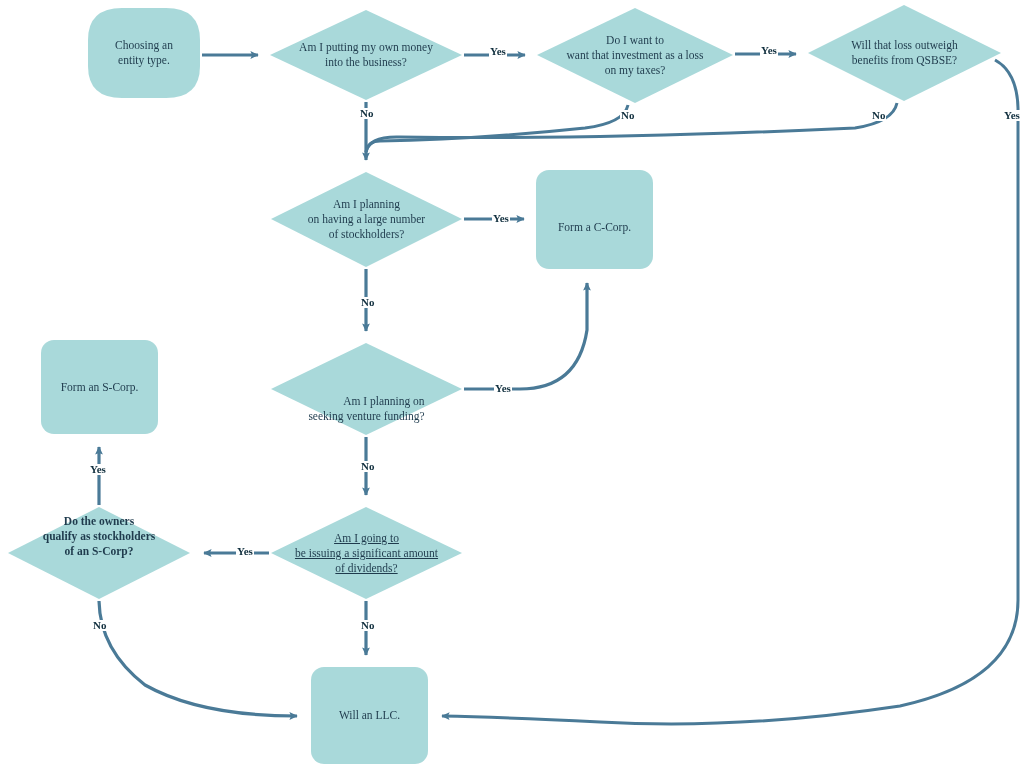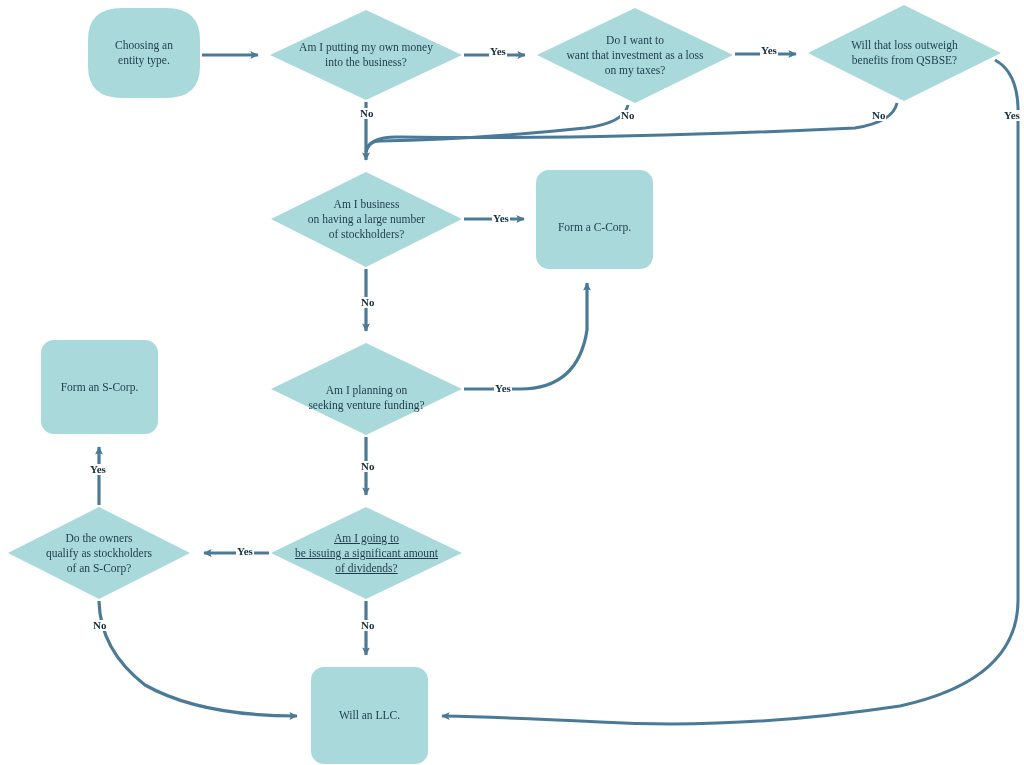--- a/index.html
+++ b/index.html
@@ -106,36 +106,36 @@
   <div class="node-label" style="left:270px;top:10px;width:192px;height:90px;">Am I putting my own money
 into the business?</div>
 
   <div class="node-label" style="left:537px;top:8px;width:196px;height:95px;">Do I want to
 want that investment as a loss
 on my taxes?</div>
 
   <div class="node-label" style="left:808px;top:5px;width:193px;height:96px;">Will that loss outweigh
 benefits from QSBSE?</div>
 
-  <div class="node-label" style="left:271px;top:172px;width:191px;height:95px;">Am I business
+  <div class="node-label" style="left:271px;top:172px;width:191px;height:95px;">Am I planning
 on having a large number
 of stockholders?</div>
 
   <div class="node-label" style="left:536px;top:170px;width:117px;height:115px;">Form a C-Corp.</div>
 
-  <div class="node-label" style="left:271px;top:352px;width:191px;height:92px;">Am I planning on
+  <div class="node-label" style="left:271px;top:363px;width:191px;height:92px;text-align:right;">Am I planning on
 seeking venture funding?</div>
 
   <div class="node-label" style="left:41px;top:340px;width:117px;height:94px;">Form an S-Corp.</div>
 
   <div class="node-label" style="left:271px;top:507px;width:191px;height:92px;text-decoration:underline;">Am I going to
 be issuing a significant amount
 of dividends?</div>
 
-  <div class="node-label" style="left:8px;top:507px;width:182px;height:92px;">Do the owners
+  <div class="node-label" style="left:8px;top:490px;width:182px;height:92px;font-weight:bold;">Do the owners
 qualify as stockholders
 of an S-Corp?</div>
 
   <div class="node-label" style="left:311px;top:667px;width:117px;height:97px;">Will an LLC.</div>
 
   <div class="edge-label" style="left:489px;top:46px;">Yes</div>
 
   <div class="edge-label" style="left:359px;top:108px;">No</div>
 
   <div class="edge-label" style="left:760px;top:45px;">Yes</div>

